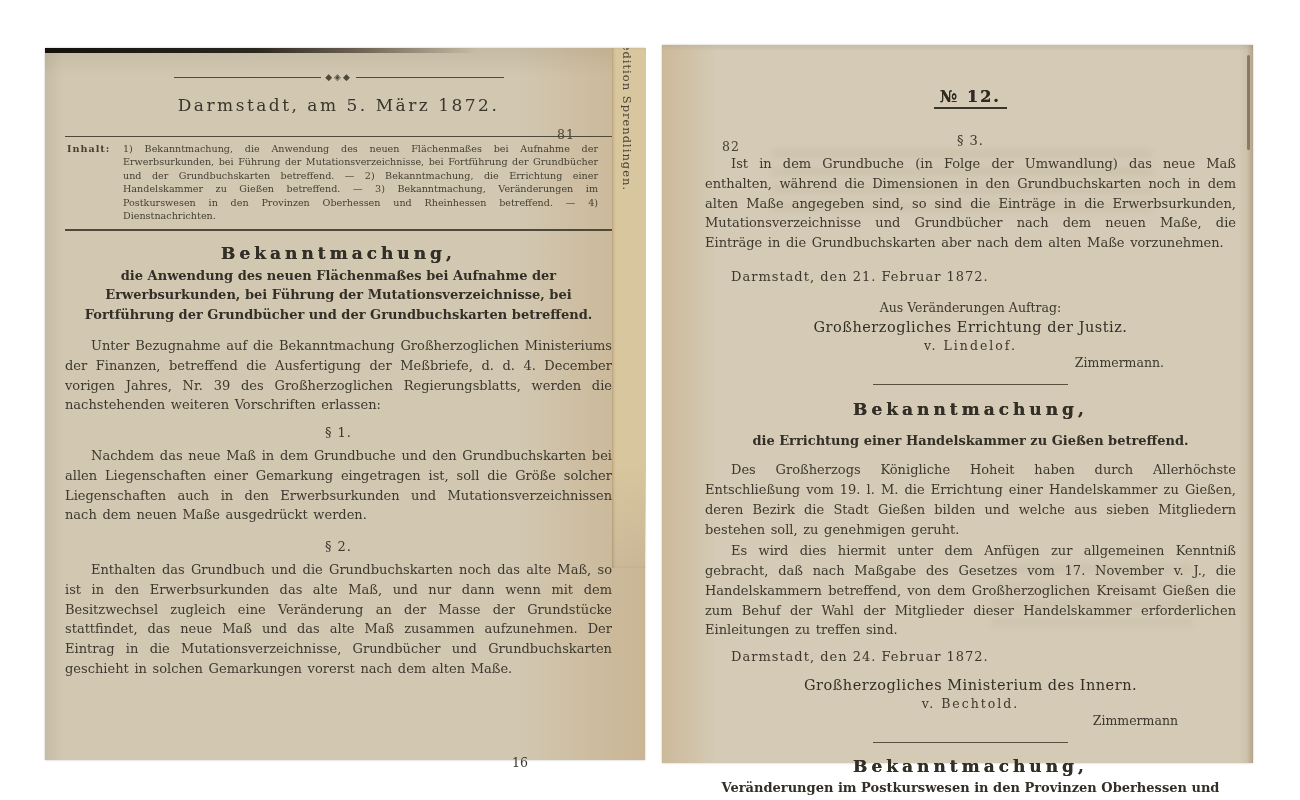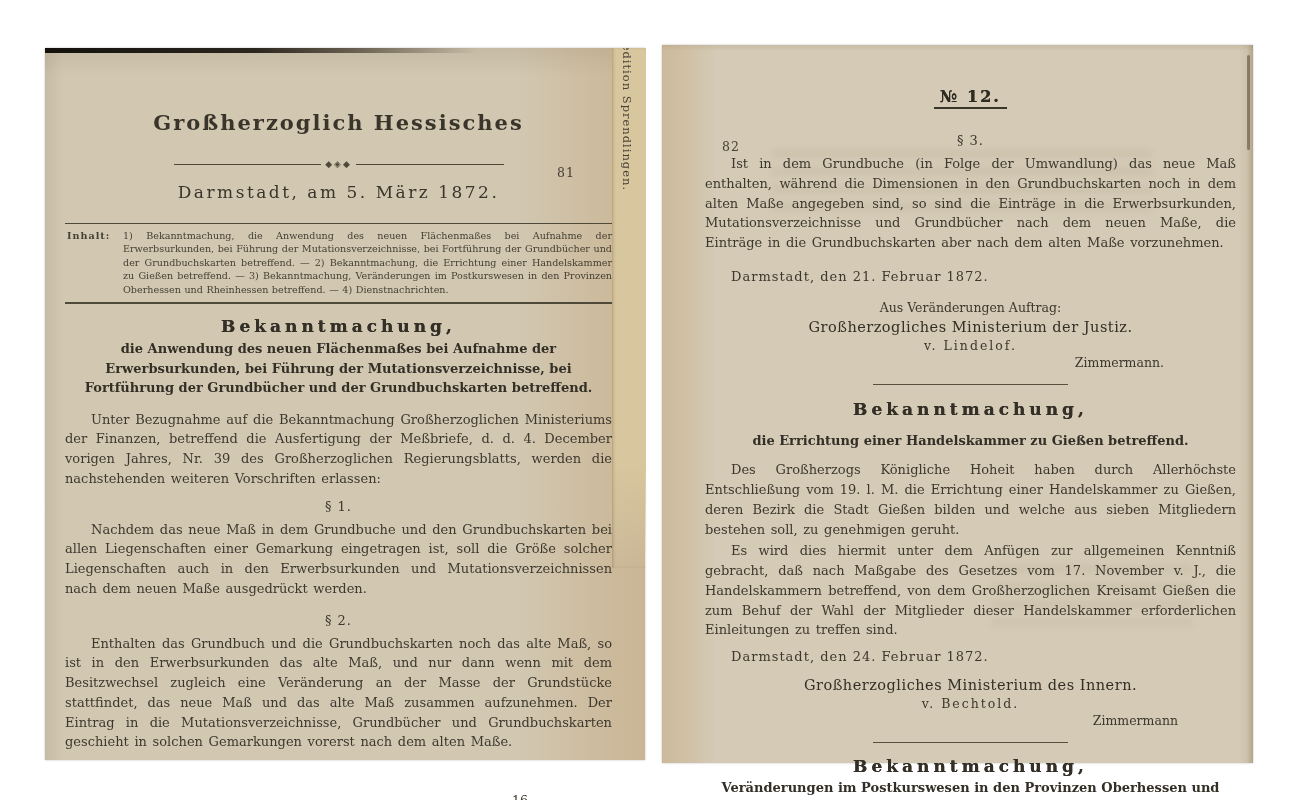--- a/index.html
+++ b/index.html
@@ -48,21 +48,21 @@
   .masthead1{margin-top:62px;text-align:center;font-weight:bold;font-size:21px;letter-spacing:2px;color:#3a352b;}
   .masthead-title{margin-top:8px;text-align:center;font-weight:bold;font-size:44px;letter-spacing:11px;
                   color:#3a352b;text-shadow:0 0 1px #3a352b;}
   .ornament-row{display:flex;align-items:center;justify-content:center;width:330px;margin:24px auto 0;}
   .ornament-row .line{flex:1;border-top:1px solid #4f4939;}
   .ornament-row .orn{font-size:9px;letter-spacing:2px;padding:0 4px;color:#4f4939;}
   .issue-no{margin-top:16px;text-align:center;font-weight:bold;font-size:25px;letter-spacing:3px;
             color:#2f2b22;text-shadow:0 0 .6px #2f2b22;}
   .issue-dateline{margin-top:13px;text-align:center;font-size:17px;letter-spacing:2.5px;color:#3a352b;}
   .inhalt{margin-top:21px;border-top:1px solid #4f4939;border-bottom:2px solid #4f4939;
-          padding:5px 0 6px 58px;position:relative;font-size:9.6px;line-height:1.4;
+          padding:5px 14px 6px 58px;position:relative;font-size:9.6px;line-height:1.4;
           text-align:justify;word-spacing:.5px;color:#454033;}
   .inhalt .inhalt-label{position:absolute;left:2px;top:5px;letter-spacing:1px;font-weight:bold;}
   .footer-num{position:absolute;bottom:14px;left:467px;font-size:12.5px;}
 
   
   .edge-strip{position:absolute;right:-1px;top:0;width:34px;height:520px;overflow:hidden;
       background:linear-gradient(to bottom, #d8c69e 0%, #d8c69e 80%, rgba(216,198,158,0) 100%);
       box-shadow:inset 2px 0 3px -1px rgba(130,100,55,.45);}
   .edge-strip .vtext{position:absolute;left:22px;top:-28px;transform:rotate(90deg);
       transform-origin:left top;white-space:nowrap;font-size:11.5px;letter-spacing:1px;color:#4a4336;}
@@ -80,21 +80,20 @@
 
 <div id="stage">
 
   <div class="page" id="page-left">
     <div class="edge-strip">
       <span class="vtext">expedition Sprendlingen.</span>
     </div>
     <div class="content">
       <span class="pagenum" style="top:55px;left:512px;">81</span>
 
-      <div class="masthead1">Großherzoglich Hessisches</div>
 
       <div class="ornament-row">
         <span class="line"></span>
         <span class="orn">◆◈◆</span>
         <span class="line"></span>
       </div>
 
       <div class="issue-dateline">Darmstadt, am 5. März 1872.</div>
 
       <div class="inhalt">
@@ -125,21 +124,21 @@
     <div class="content">
       <span class="pagenum" style="top:52px;left:60px;">82</span>
 
       <div class="rp-issue">№ 12.</div>
 
       <div class="paralabel" style="margin-top:24px;">§ 3.</div>
       <p class="just" style="margin:6px 0 16px;">Ist in dem Grundbuche (in Folge der Umwandlung) das neue Maß enthalten, während die Dimensionen in den Grundbuchskarten noch in dem alten Maße angegeben sind, so sind die Einträge in die Erwerbsurkunden, Mutationsverzeichnisse und Grundbücher nach dem neuen Maße, die Einträge in die Grundbuchskarten aber nach dem alten Maße vorzunehmen.</p>
       <div class="dateline">Darmstadt, den 21. Februar 1872.</div>
 
       <div class="sigline sig-auftrag">Aus Veränderungen Auftrag:</div>
-      <div class="sigline sig-ministry">Großherzogliches Ministerium der Justiz.</div>
+      <div class="sigline sig-ministry">Großherzogliches Errichtung der Justiz.</div>
       <div class="sigline sig-name">v. Lindelof.</div>
       <div class="sig-counter" style="padding-right:72px;">Zimmermann.</div>
 
       <hr class="rule-center">
 
       <div class="heading" style="margin-top:14px;">Bekanntmachung,</div>
       <div class="subheading" style="margin-top:12px;">die Errichtung einer Handelskammer zu Gießen betreffend.</div>
 
       <p class="just" style="margin:10px 0 0;">Des Großherzogs Königliche Hoheit haben durch Allerhöchste Entschließung vom 19. l. M. die Errichtung einer Handelskammer zu Gießen, deren Bezirk die Stadt Gießen bilden und welche aus sieben Mitgliedern bestehen soll, zu genehmigen geruht.</p>
       <p class="just" style="margin:2px 0 0;">Es wird dies hiermit unter dem Anfügen zur allgemeinen Kenntniß gebracht, daß nach Maßgabe des Gesetzes vom 17. November v. J., die Handelskammern betreffend, von dem Großherzoglichen Kreisamt Gießen die zum Behuf der Wahl der Mitglieder dieser Handelskammer erforderlichen Einleitungen zu treffen sind.</p>

